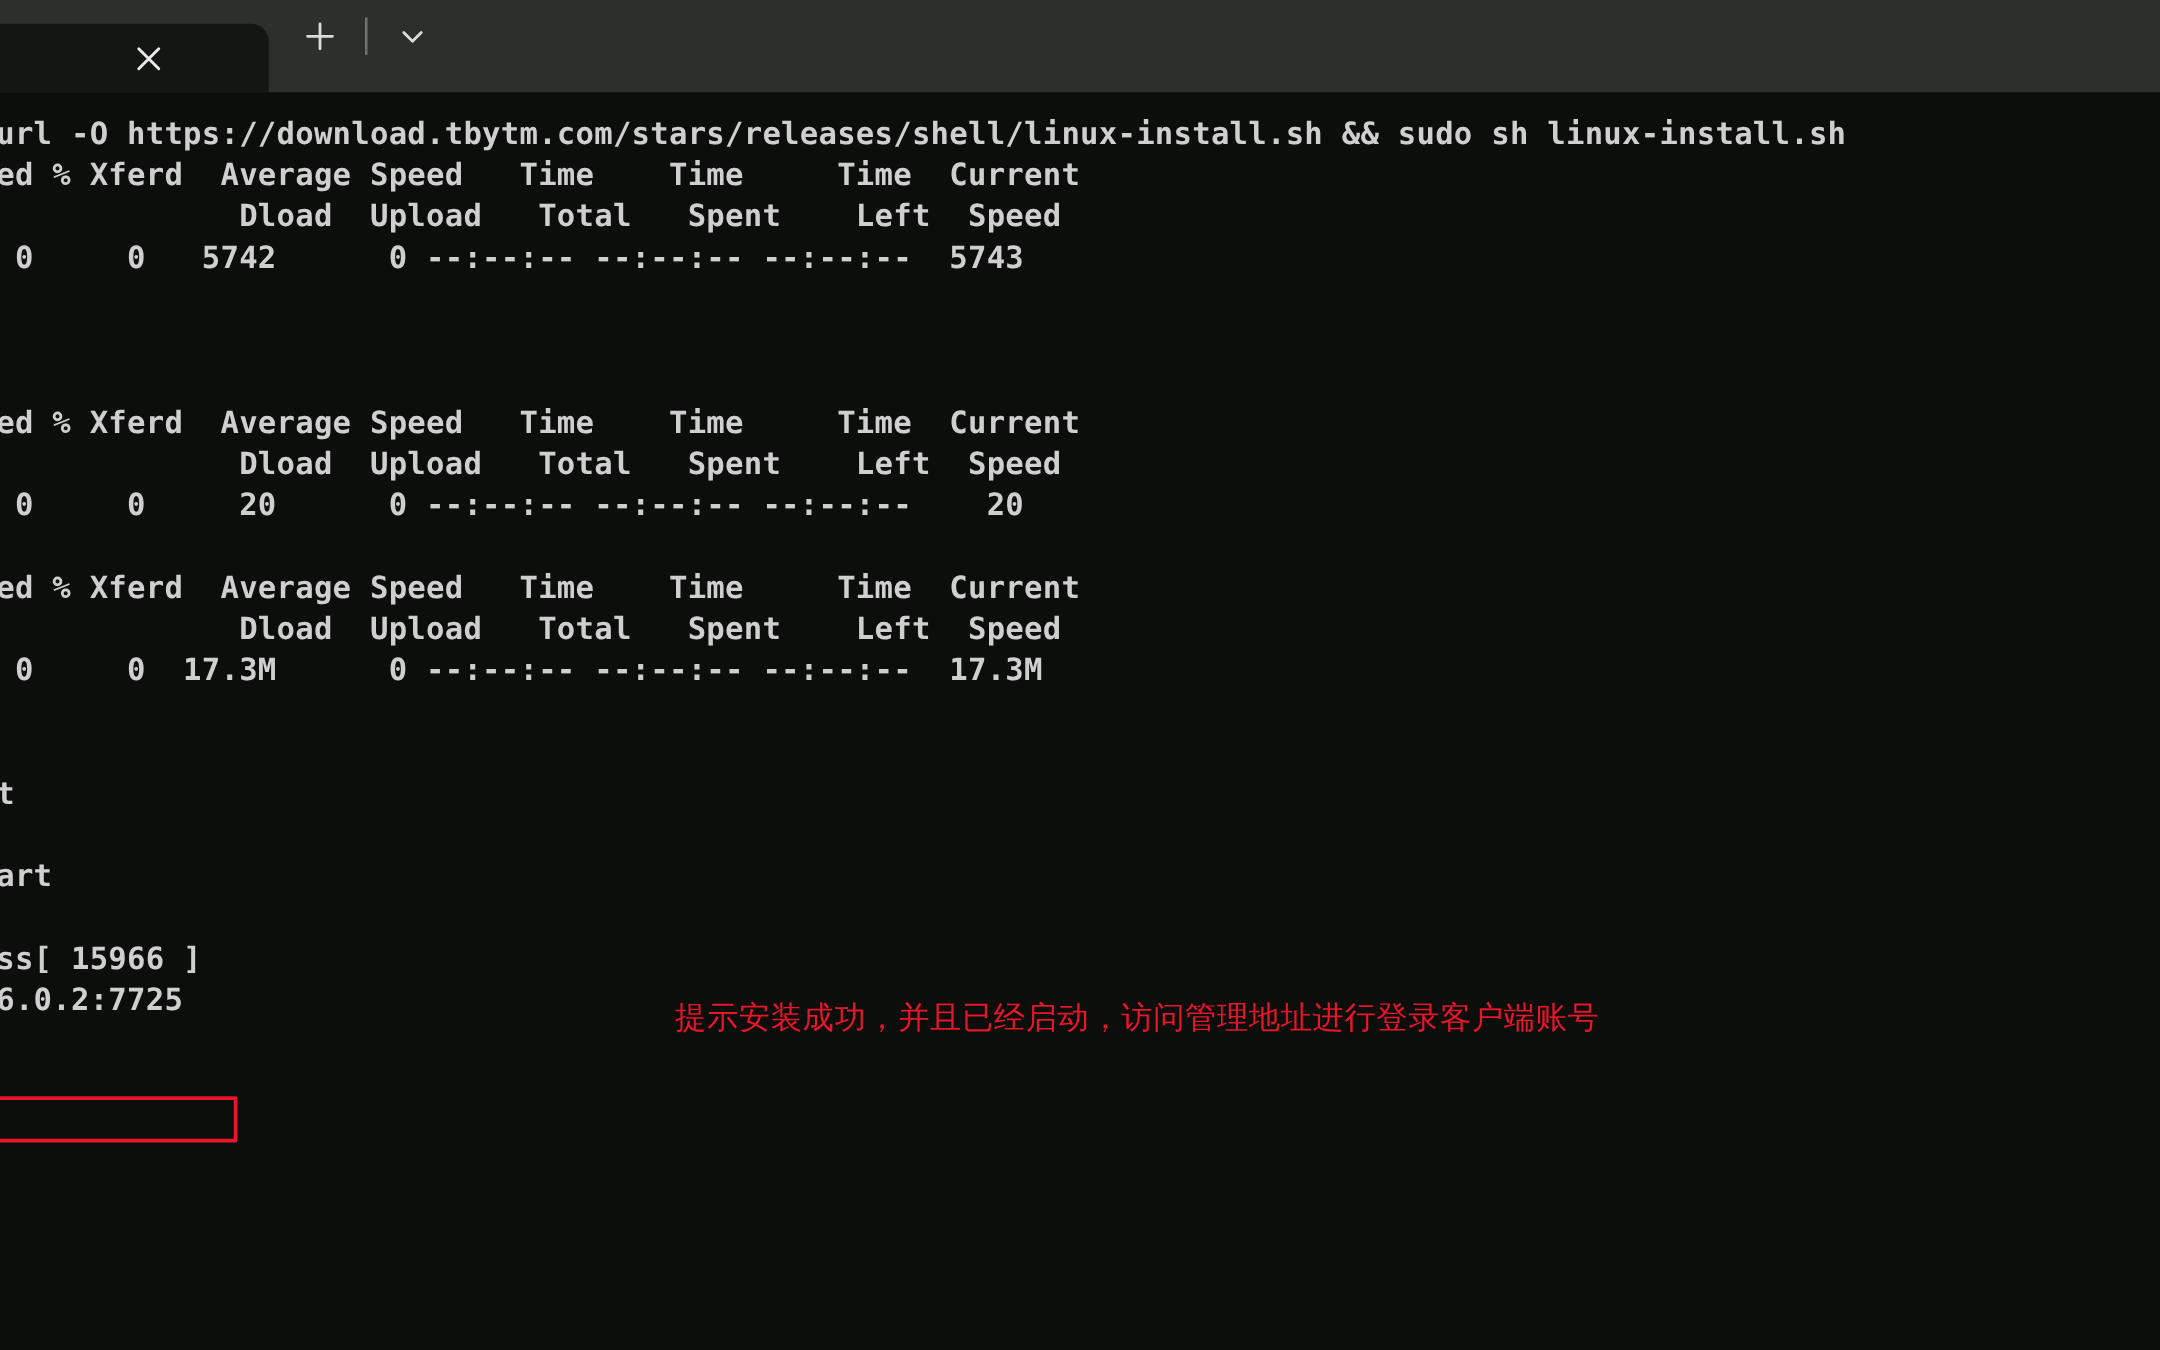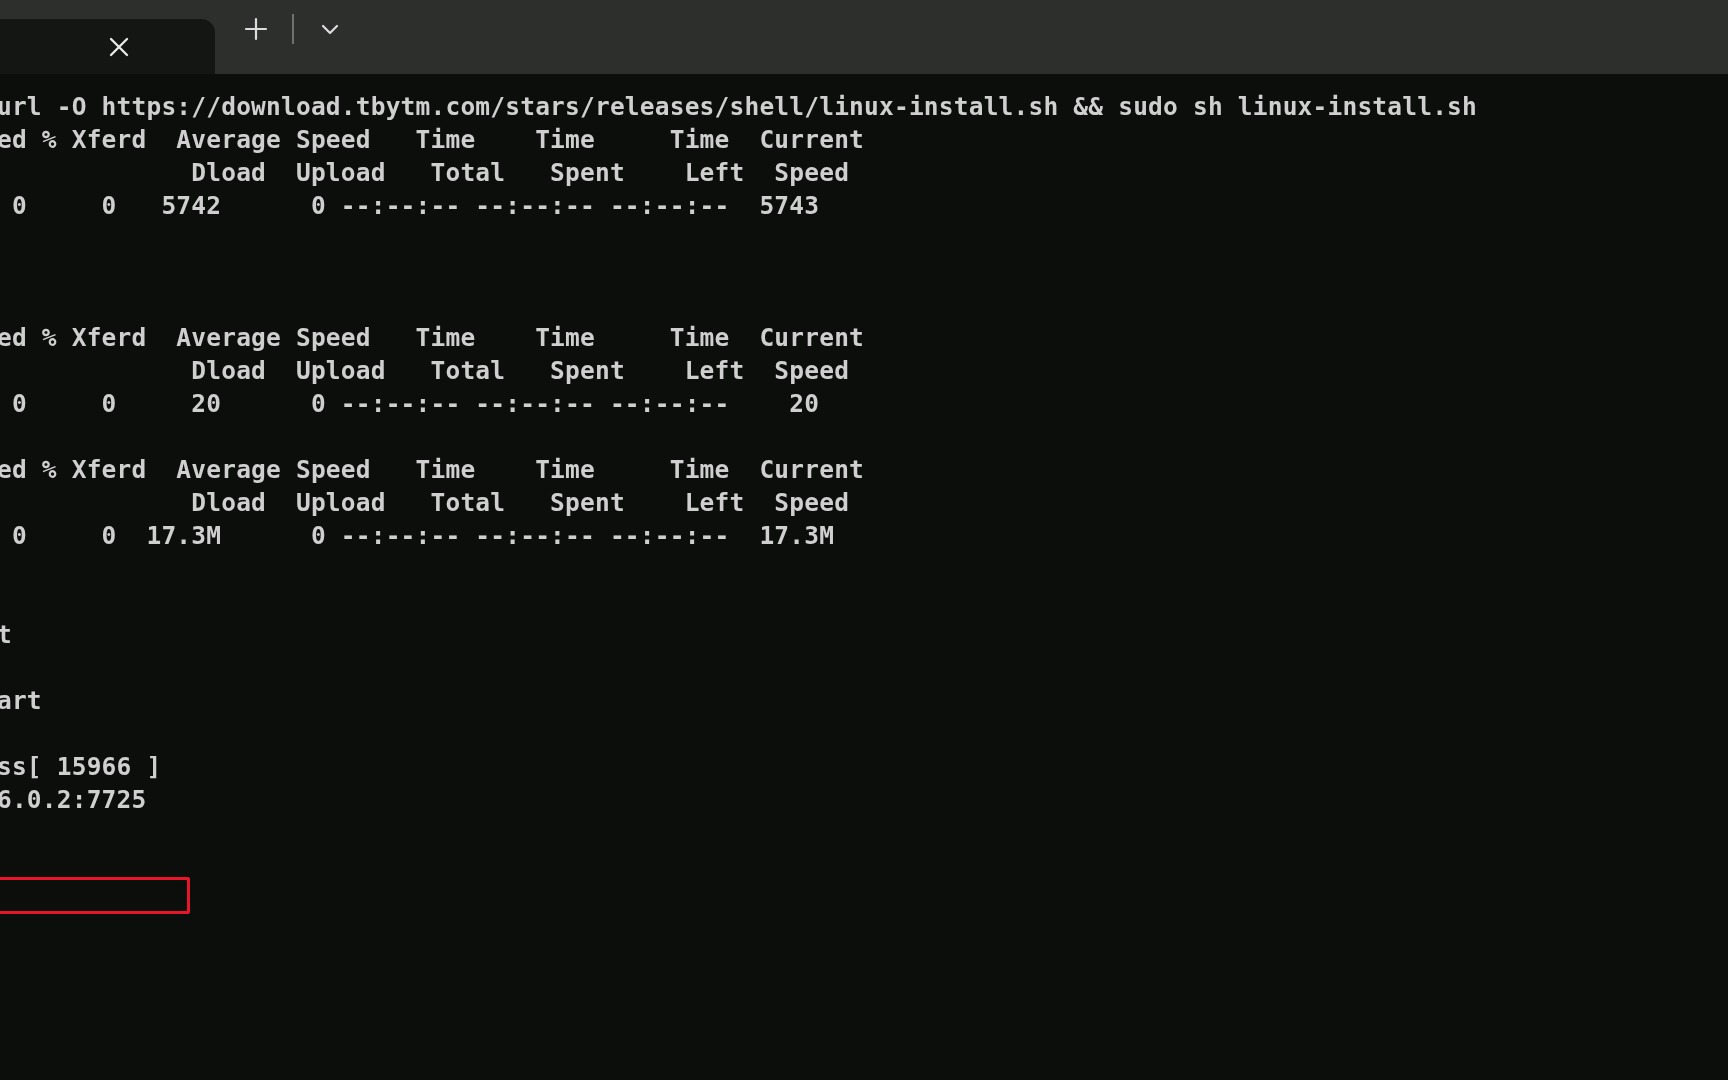--- a/index.html
+++ b/index.html
@@ -187,17 +187,18 @@
         <div class="line blank"></div>
         <div class="line blank"></div>
         <div class="line">rt</div>
         <div class="line">p</div>
         <div class="line">tart</div>
         <div class="line blank"></div>
         <div class="line">ess[ 15966 ]</div>
         <div class="line">16.0.2:7725</div>
       </div>
 
+    <div class="annotation-note">提示安装成功，并且已经启动，访问管理地址进行登录客户端账号</div>
 
     <div class="annotation-box"></div>
   </div>
 
 </div>
 
 </body></html>

